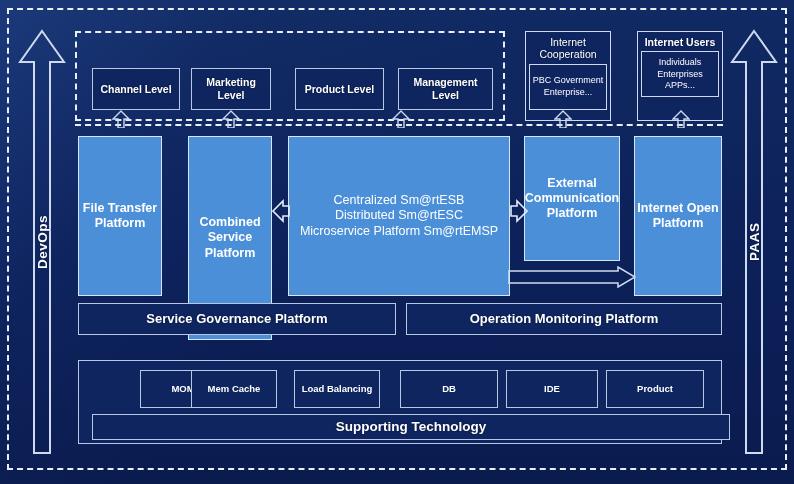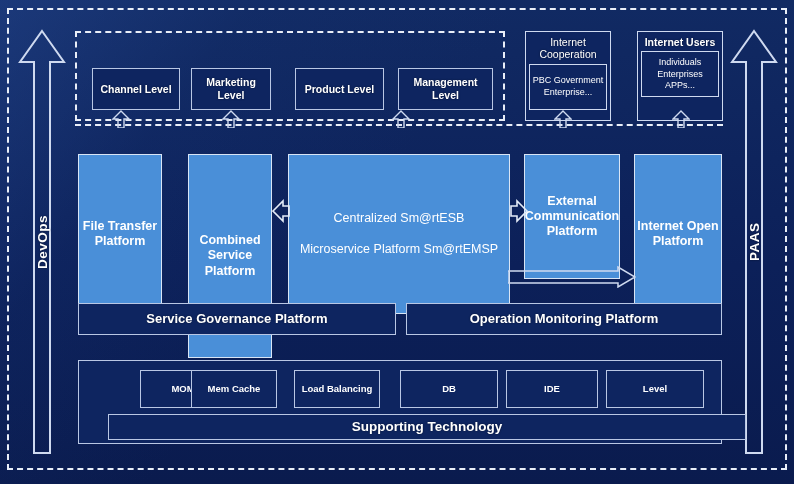--- a/index.html
+++ b/index.html
@@ -26,21 +26,20 @@
     border:1.5px solid #b9c7e4;
     display:flex;align-items:center;justify-content:center;
     text-align:center;
   }
   .bluebox{
     background:#4a8fd8;
     border:1.5px solid #d9e5f5;
     display:flex;align-items:center;justify-content:center;
     text-align:center;
     color:#ffffff;
-    margin-top:18px;
   }
   .lbl{line-height:1.22;}
 
   
   #outer-frame{left:7px;top:8px;width:780px;height:462px;}
 
   
   .vArrow{position:absolute;}
   .vArrow svg{display:block;}
   .vArrow .txt{
@@ -107,21 +106,21 @@
   #support-outer{left:78px;top:360px;width:644px;height:84px;
     background:#0e2560;border:1.5px solid #b9c7e4;}
   .techbox{position:absolute;top:370px;height:38px;
     font-size:9.5px;font-weight:600;line-height:1.25;}
   #t0{left:96px;width:86px;margin-left:44px;}
   #t1{left:191px;width:86px;}
   #t2{left:294px;width:86px;}
   #t3{left:400px;width:98px;}
   #t4{left:506px;width:92px;}
   #t5{left:606px;width:98px;}
-  #support-bar{left:108px;top:414px;width:638px;height:26px;
+  #support-bar{left:92px;top:414px;width:638px;height:26px;
     font-size:13.5px;font-weight:bold;text-shadow:0 0 2px rgba(0,0,0,.5);}
 </style>
 </head>
 <body>
 
 <div id="root">
 
   <div class="abs dashed" id="outer-frame"></div>
 
   <div class="vArrow" id="devops-arrow">
@@ -185,21 +184,21 @@
     <span class="lbl">File Transfer Platform</span>
   </div>
 
   <div class="abs bluebox platform" id="p-combined">
     <span class="lbl">Combined Service Platform</span>
   </div>
 
   <div class="abs bluebox" id="p-center">
     <span class="lbl">
       <span>Centralized Sm@rtESB</span><br>
-      <br>
+      <span>Distributed Sm@rtESC</span><br>
       <span>Microservice Platform Sm@rtEMSP</span>
     </span>
   </div>
 
   <div class="abs bluebox platform" id="p-extcomm">
     <span class="lbl">External Communication Platform</span>
   </div>
 
   <div class="abs bluebox platform" id="p-internet">
     <span class="lbl">Internet Open Platform</span>
@@ -235,20 +234,20 @@
   <div class="abs darkbox techbox" id="t2">
     <span class="lbl">Load Balancing</span>
   </div>
   <div class="abs darkbox techbox" id="t3">
     <span class="lbl">DB</span>
   </div>
   <div class="abs darkbox techbox" id="t4">
     <span class="lbl">IDE</span>
   </div>
   <div class="abs darkbox techbox" id="t5">
-    <span class="lbl">Level</span>
+    <span class="lbl">Product</span>
   </div>
 
   <div class="abs darkbox" id="support-bar">
     <span class="lbl">Supporting Technology</span>
   </div>
 
 </div>
 
 </body></html>

